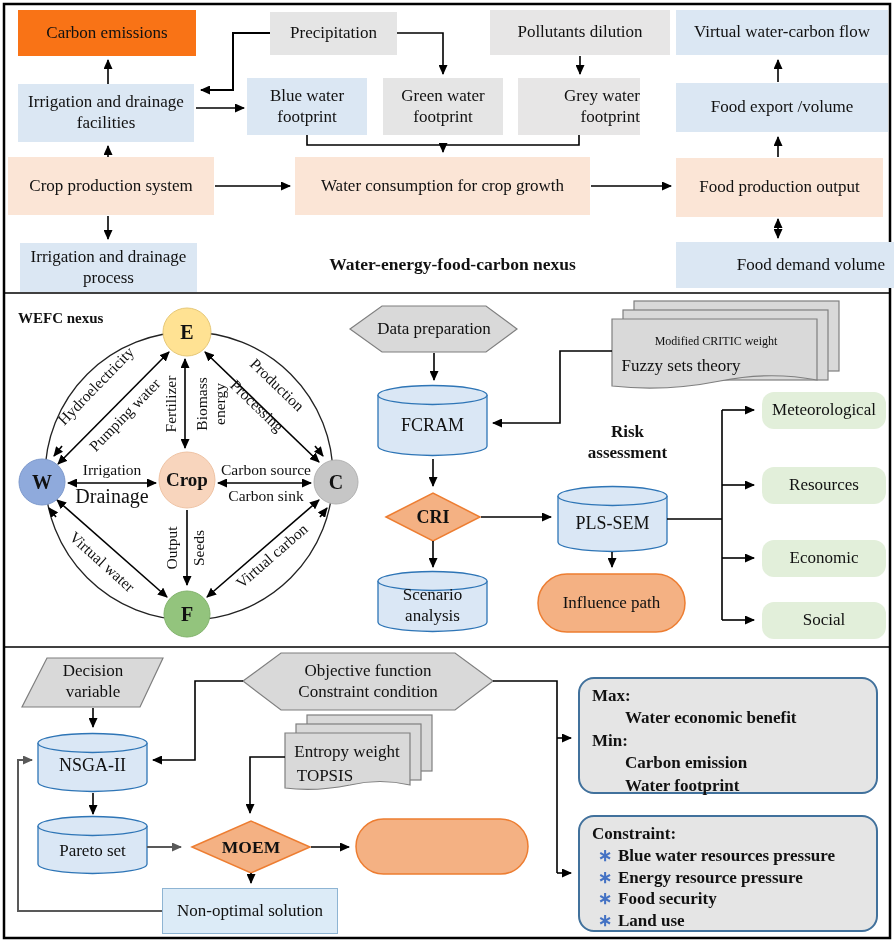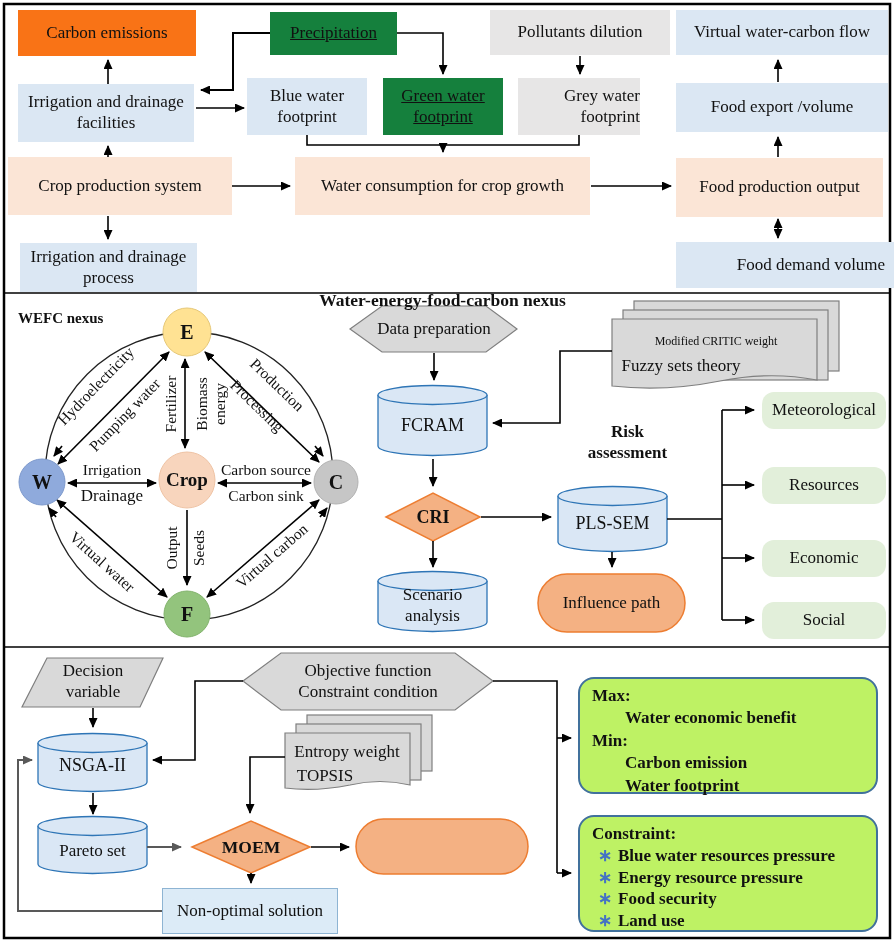--- a/index.html
+++ b/index.html
@@ -11,23 +11,23 @@
   .lng{stroke:#595959;stroke-width:2;fill:none;}
   .cyl{fill:#dae7f5;stroke:#2e75b6;stroke-width:1.3;}
   .gry{fill:#d9d9d9;stroke:#7f7f7f;stroke-width:1.2;}
   .org{fill:#f4b183;stroke:#ed7d31;stroke-width:1.5;}
   .bx{position:absolute;display:flex;align-items:center;justify-content:center;
       text-align:center;font-size:17px;line-height:1.22;}
   .b{font-weight:bold;}
   .rot{position:absolute;white-space:nowrap;font-size:15.5px;
        transform:translate(-50%,-50%) rotate(var(--r,0deg));}
   .ctr{position:absolute;white-space:nowrap;transform:translate(-50%,-50%);}
-  .blue{background:#dbe7f3;}  .green{background:#15803d;text-decoration:underline;}  .greenr{background:#e2efda;border-radius:12px;}
+  .blue{background:#dbe7f3;}  .green{background:#e5e5e5;}  .greenr{background:#e2efda;border-radius:12px;}
   .grey1{background:#f97316;} .grey2{background:#e7e6e6;text-align:right;}  .peach{background:#fbe5d6;}
-  .outbox{position:absolute;border:2.5px solid #41719c;border-radius:16px;background:#bef264;
+  .outbox{position:absolute;border:2.5px solid #41719c;border-radius:16px;background:#e5e5e5;
           font-size:17px;font-weight:bold;line-height:1.32;padding:6px 4px 0 12px;box-sizing:border-box;}
   .outbox .ind{margin-left:33px;}
   .ast{color:#4472c4;font-weight:bold;display:inline-block;width:26px;text-align:center;}
   .nonopt{position:absolute;background:#dcebf7;border:1.5px solid #8eb4d3;box-sizing:border-box;}
 </style>
 </head>
 <body>
 
 <div class="stage">
 
@@ -141,43 +141,43 @@
 
 <div class="bx grey1" style="left:18px;top:10px;width:178px;height:46px;">Carbon emissions</div>
 <div class="bx green" style="left:270px;top:12px;width:127px;height:43px;">Precipitation</div>
 <div class="bx grey2" style="left:490px;top:10px;width:180px;height:45px;">Pollutants dilution</div>
 <div class="bx blue" style="left:676px;top:10px;width:212px;height:45px;">Virtual water-carbon flow</div>
 <div class="bx blue" style="left:18px;top:84px;width:176px;height:58px;">Irrigation and drainage facilities</div>
 <div class="bx blue" style="left:247px;top:78px;width:120px;height:57px;">Blue water footprint</div>
 <div class="bx green" style="left:383px;top:78px;width:120px;height:57px;">Green water footprint</div>
 <div class="bx grey2" style="left:518px;top:78px;width:122px;height:57px;">Grey water footprint</div>
 <div class="bx blue" style="left:676px;top:83px;width:212px;height:49px;">Food export /volume</div>
-<div class="bx peach" style="left:8px;top:157px;width:224px;height:58px;">Crop production system</div>
+<div class="bx peach" style="left:8px;top:157px;width:206px;height:58px;">Crop production system</div>
 <div class="bx peach" style="left:295px;top:157px;width:295px;height:58px;">Water consumption for crop growth</div>
 <div class="bx peach" style="left:676px;top:158px;width:207px;height:59px;">Food production output</div>
 <div class="bx blue" style="left:20px;top:243px;width:177px;height:49px;">Irrigation and drainage process</div>
-<div class="bx b" style="left:295px;top:250px;width:295px;height:30px;font-size:17.5px;margin-top:36px;">Water-energy-food-carbon nexus</div>
+<div class="bx b" style="left:305px;top:250px;width:295px;height:30px;font-size:17.5px;">Water-energy-food-carbon nexus</div>
 <div class="bx blue" style="left:676px;top:242px;width:186px;height:46px;padding-left:42px;">Food demand volume</div>
 
 <div class="bx b" style="left:18px;top:303px;width:150px;height:30px;font-size:15px;justify-content:flex-start;">WEFC nexus</div>
 <div class="ctr b" style="left:187px;top:332px;font-size:20px;">E</div>
 <div class="ctr b" style="left:42px;top:482px;font-size:20px;">W</div>
 <div class="ctr b" style="left:336px;top:482px;font-size:20px;">C</div>
 <div class="ctr b" style="left:187px;top:614px;font-size:20px;">F</div>
 <div class="ctr b" style="left:187px;top:480px;font-size:19px;">Crop</div>
 
 <div class="rot" style="left:96px;top:386px;--r:-46deg;">Hydroelectricity</div>
 <div class="rot" style="left:125px;top:415px;--r:-46deg;">Pumping water</div>
 <div class="rot" style="left:171px;top:404px;--r:-90deg;">Fertilizer</div>
 <div class="rot" style="left:202px;top:404px;--r:-90deg;">Biomass</div>
 <div class="rot" style="left:220px;top:404px;--r:-90deg;">energy</div>
 <div class="rot" style="left:277px;top:385px;--r:44deg;">Production</div>
 <div class="rot" style="left:257px;top:406px;--r:44deg;">Processing</div>
 <div class="ctr" style="left:112px;top:470px;font-size:15.5px;">Irrigation</div>
-<div class="ctr" style="left:112px;top:496px;font-size:17px;">Drainage</div>
+<div class="ctr" style="left:112px;top:496px;font-size:20px;">Drainage</div>
 <div class="ctr" style="left:266px;top:470px;font-size:15.5px;">Carbon source</div>
 <div class="ctr" style="left:266px;top:496px;font-size:15.5px;">Carbon sink</div>
 <div class="rot" style="left:172px;top:548px;--r:-90deg;">Output</div>
 <div class="rot" style="left:199px;top:548px;--r:-90deg;">Seeds</div>
 <div class="rot" style="left:102px;top:562px;--r:42deg;">Virtual water</div>
 <div class="rot" style="left:272px;top:556px;--r:-41deg;">Virtual carbon</div>
 
 <div class="bx" style="left:364px;top:313px;width:140px;height:32px;">Data preparation</div>
 <div class="bx" style="left:378px;top:410px;width:109px;height:32px;font-size:18px;">FCRAM</div>
 <div class="ctr" style="left:716px;top:341px;font-size:12px;">Modified CRITIC weight</div>

